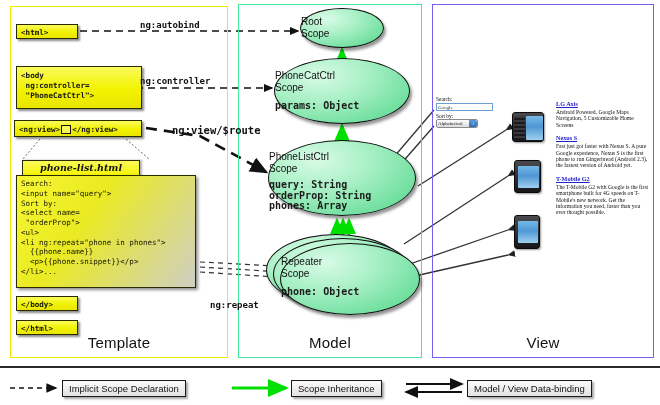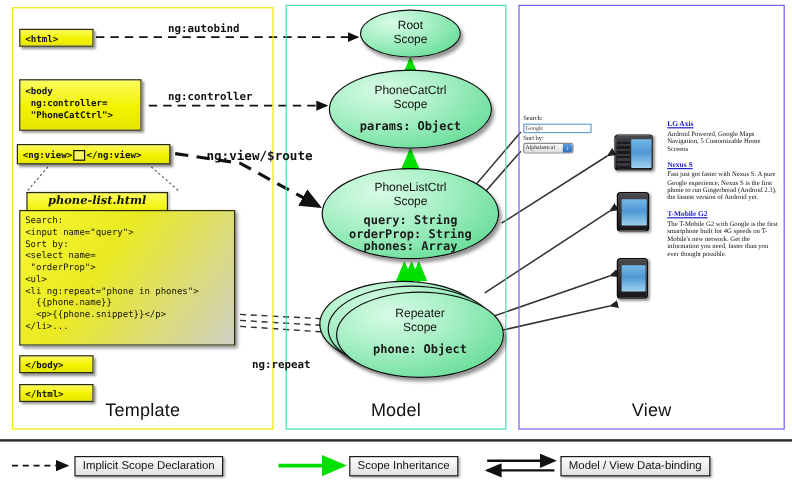--- a/index.html
+++ b/index.html
@@ -21,21 +21,21 @@
 
   
   .ybox{position:absolute;box-sizing:border-box;
         background:linear-gradient(180deg,#fbfb5c 0%,#f2f200 55%,#e8e600 100%);
         border:1.5px solid #2b2b00;color:#111;
         font-family:"DejaVu Sans Mono","Liberation Mono",monospace;
         font-weight:bold;font-size:7.6px;line-height:1.32;
         padding:2px 4px;white-space:pre;
         box-shadow:2px 2px 2px rgba(0,0,0,.45);}
   .b-html{left:16px;top:24px;width:62px;height:15px;padding-top:3px;}
-  .b-body{left:16px;top:66px;width:102px;height:43px;padding-top:4px;}
+  .b-body{left:16px;top:66px;width:126px;height:43px;padding-top:4px;}
   .b-ngview{left:14px;top:120px;width:128px;height:17px;padding-top:4px;}
   .b-bodyclose{left:16px;top:296px;width:62px;height:15px;padding-top:3px;}
   .b-htmlclose{left:16px;top:320px;width:62px;height:15px;padding-top:3px;}
   .ngview-rect{display:inline-block;width:8px;height:7px;border:1.2px solid #111;
                background:#f7f75a;vertical-align:middle;margin:0 1px;}
 
   
   .callout{position:absolute;left:16px;top:160px;width:180px;height:129px;}
   .callout-tab{position:absolute;left:6px;top:0;width:118px;height:16px;
         background:linear-gradient(180deg,#fbfb5c,#f2f200);
@@ -49,21 +49,21 @@
         box-shadow:2px 2px 3px rgba(0,0,0,.45);
         font-family:"DejaVu Sans Mono","Liberation Mono",monospace;
         font-size:7.5px;line-height:1.30;color:#151500;white-space:pre;
         padding:3px 4px;overflow:hidden;}
 
   
   .ell{position:absolute;box-sizing:border-box;border:1.6px solid #0d0d0d;
        border-radius:50%;
        background:radial-gradient(ellipse at 32% 26%,#d8fbe6 0%,#a9f0c6 38%,#6fdf9e 78%,#52cf88 100%);
        box-shadow:2px 3px 3px rgba(0,0,0,.42);
-       text-align:center;color:#111;}
+       color:#111;}
   .ell .t1{font-size:10px;line-height:12px;}
   .ell .code{font-family:"DejaVu Sans Mono","Liberation Mono",monospace;
              font-weight:bold;font-size:10px;line-height:10.5px;color:#1b1b1b;}
   .e-root{left:300px;top:8px;width:84px;height:40px;padding-top:7px;}
   .e-catctrl{left:274px;top:58px;width:136px;height:66px;padding-top:11px;}
   .e-listctrl{left:268px;top:140px;width:148px;height:76px;padding-top:10px;}
   .e-rep3{left:266px;top:234px;width:140px;height:72px;}
   .e-rep2{left:273px;top:238px;width:140px;height:72px;}
   .e-rep1{left:280px;top:243px;width:140px;height:72px;padding-top:12px;}
 

